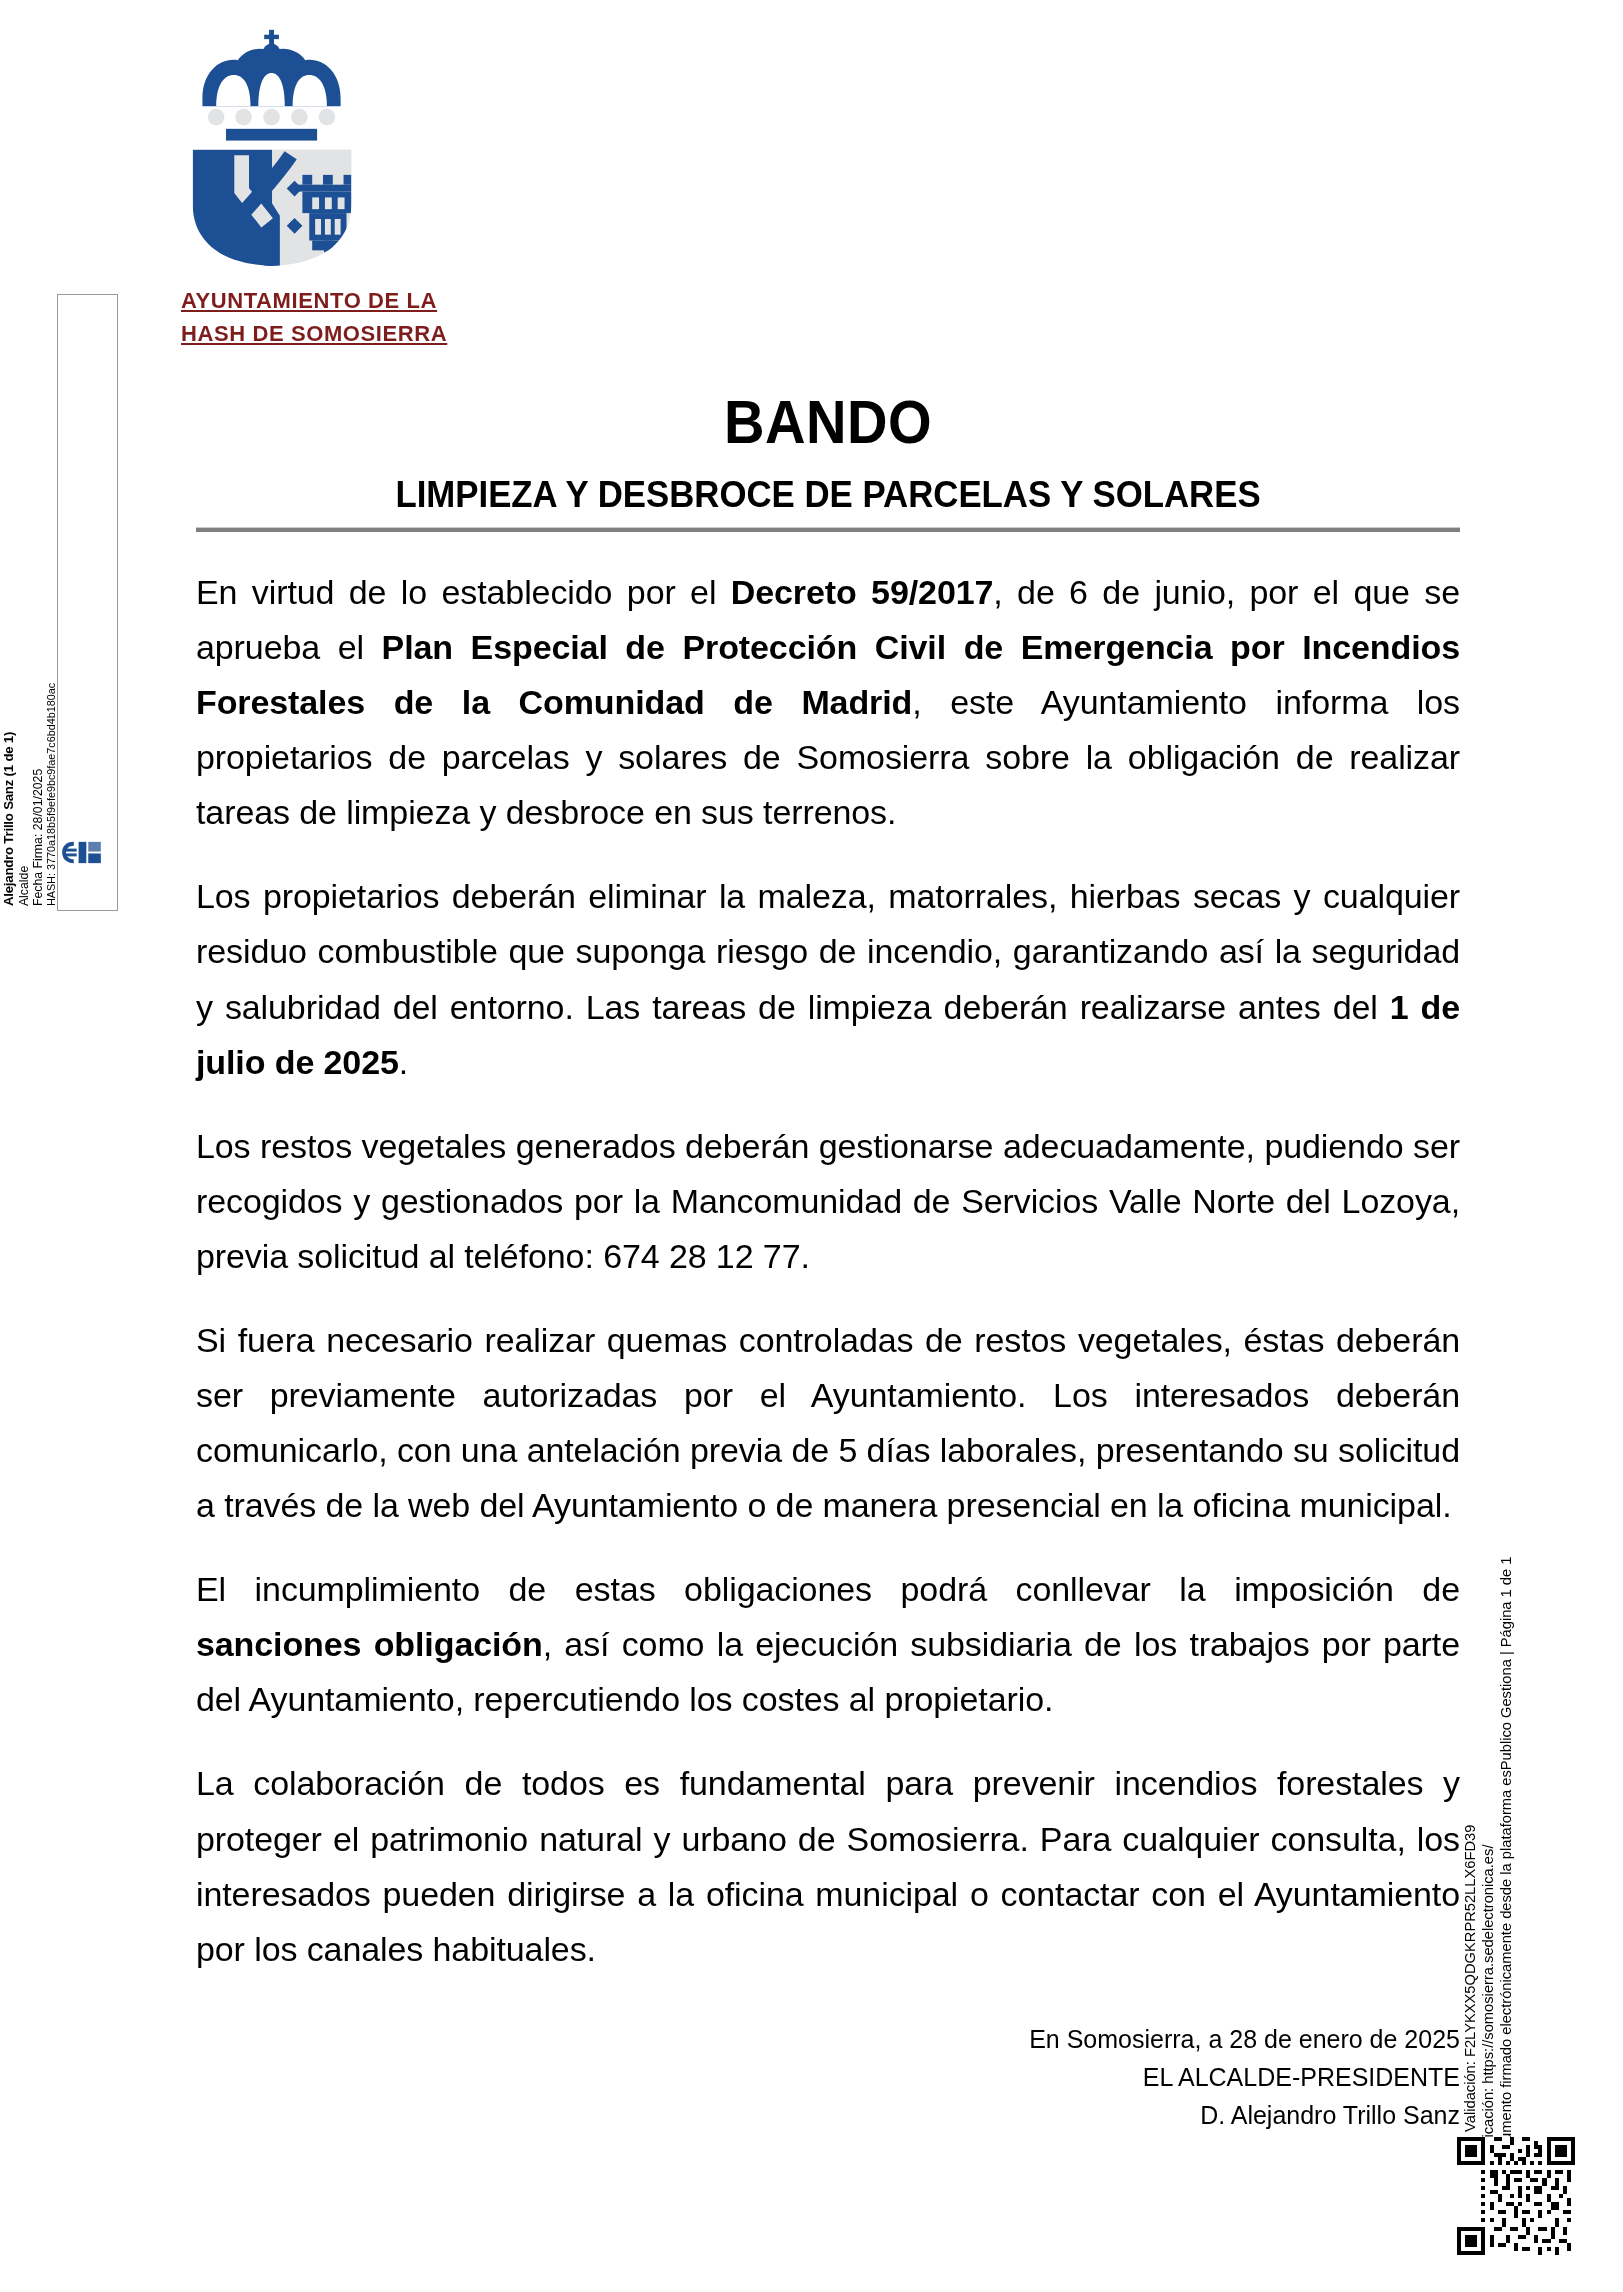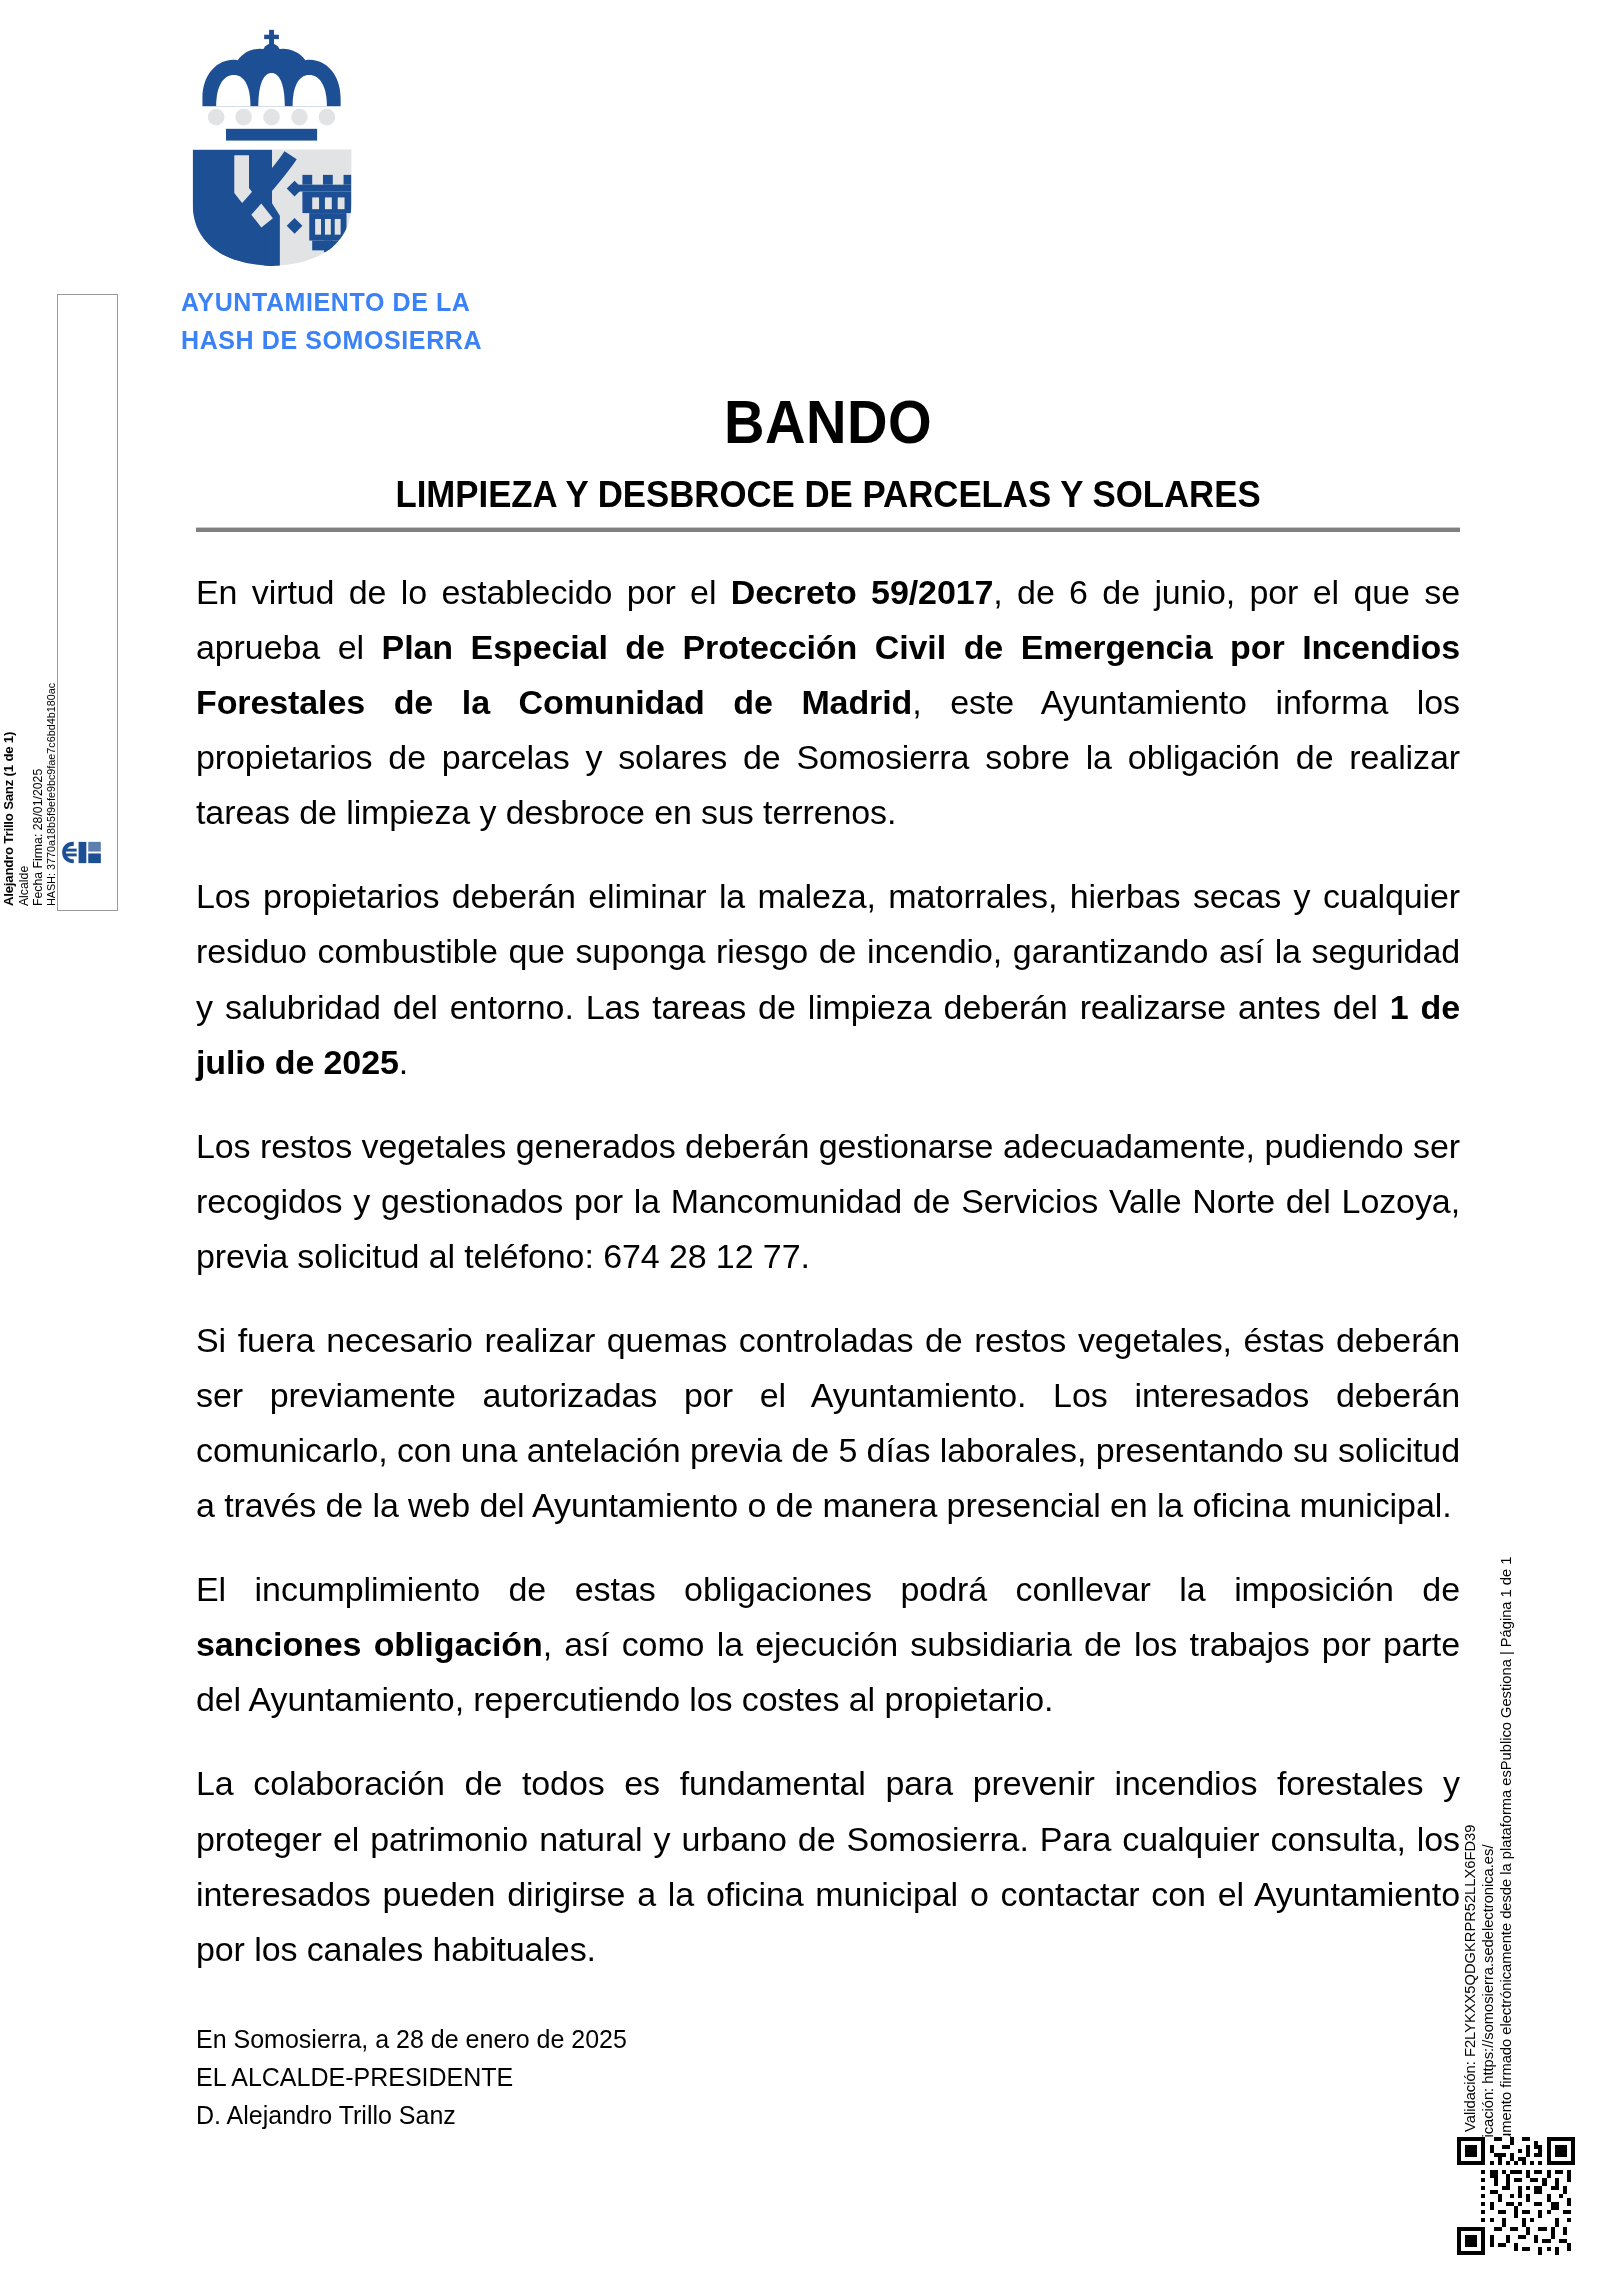--- a/index.html
+++ b/index.html
@@ -110,25 +110,26 @@
     position: absolute;
     left: 165px;
     top: 21.6px;
     width: 216px;
     height: 245px;
   }
   .org-title {
     position: absolute;
     left: 181px;
     top: 284px;
-    font-size: 25px;
+    font-size: 22px;
     font-weight: bold;
-    color: #3b82f6;
+    color: #7f1d1d;
     line-height: 1.5;
     letter-spacing: 0.6px;
+    text-decoration: underline;
   }
 
   
   .content {
     position: absolute;
     left: 196px;
     top: 392px;
     width: 1264px;
   }
   .doc-title {
@@ -161,21 +162,21 @@
     line-height: 1.62;
     text-align: justify;
     margin: 0 0 29px 0;
     letter-spacing: -0.1px;
   }
   .para:last-of-type { margin-bottom: 0; }
   .para b { font-weight: bold; }
 
   .closing {
     margin-top: 43px;
-    text-align: left;
+    text-align: right;
     font-size: 25px;
     line-height: 1.52;
   }
   .closing div { white-space: nowrap; }
 </style>
 </head>
 <body>
 
 <div class="page">
 

